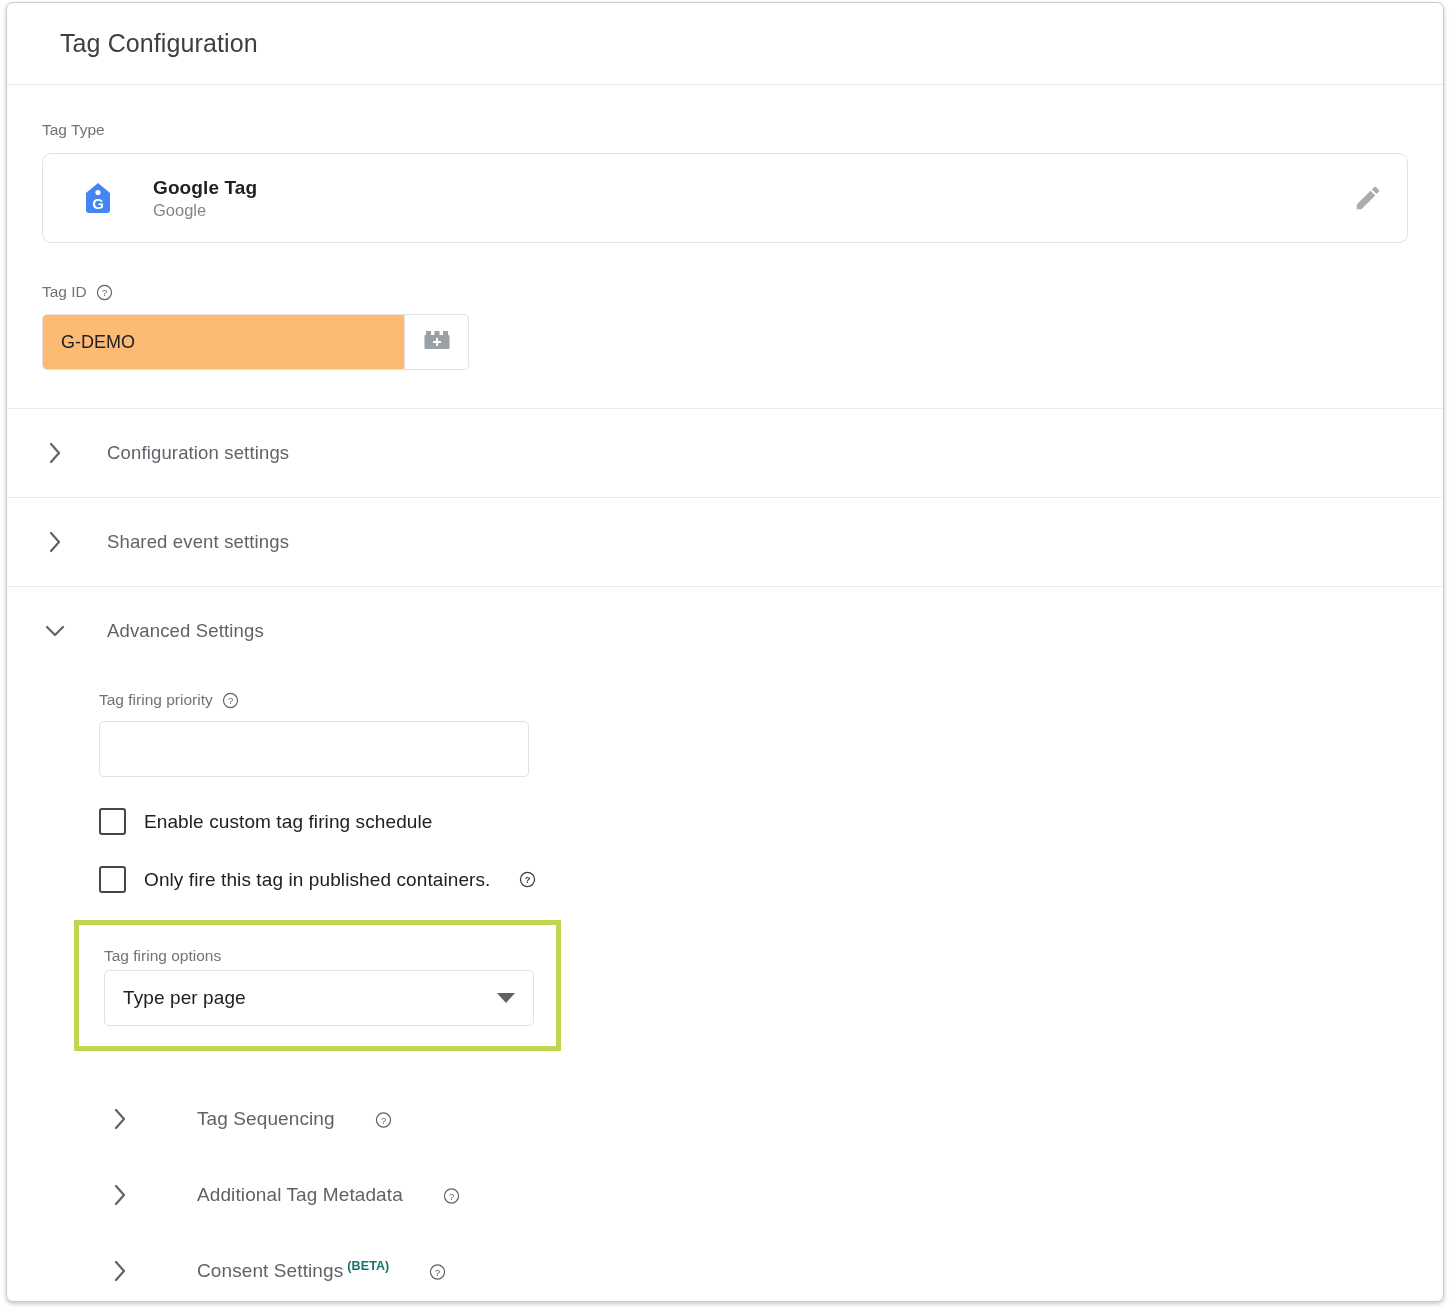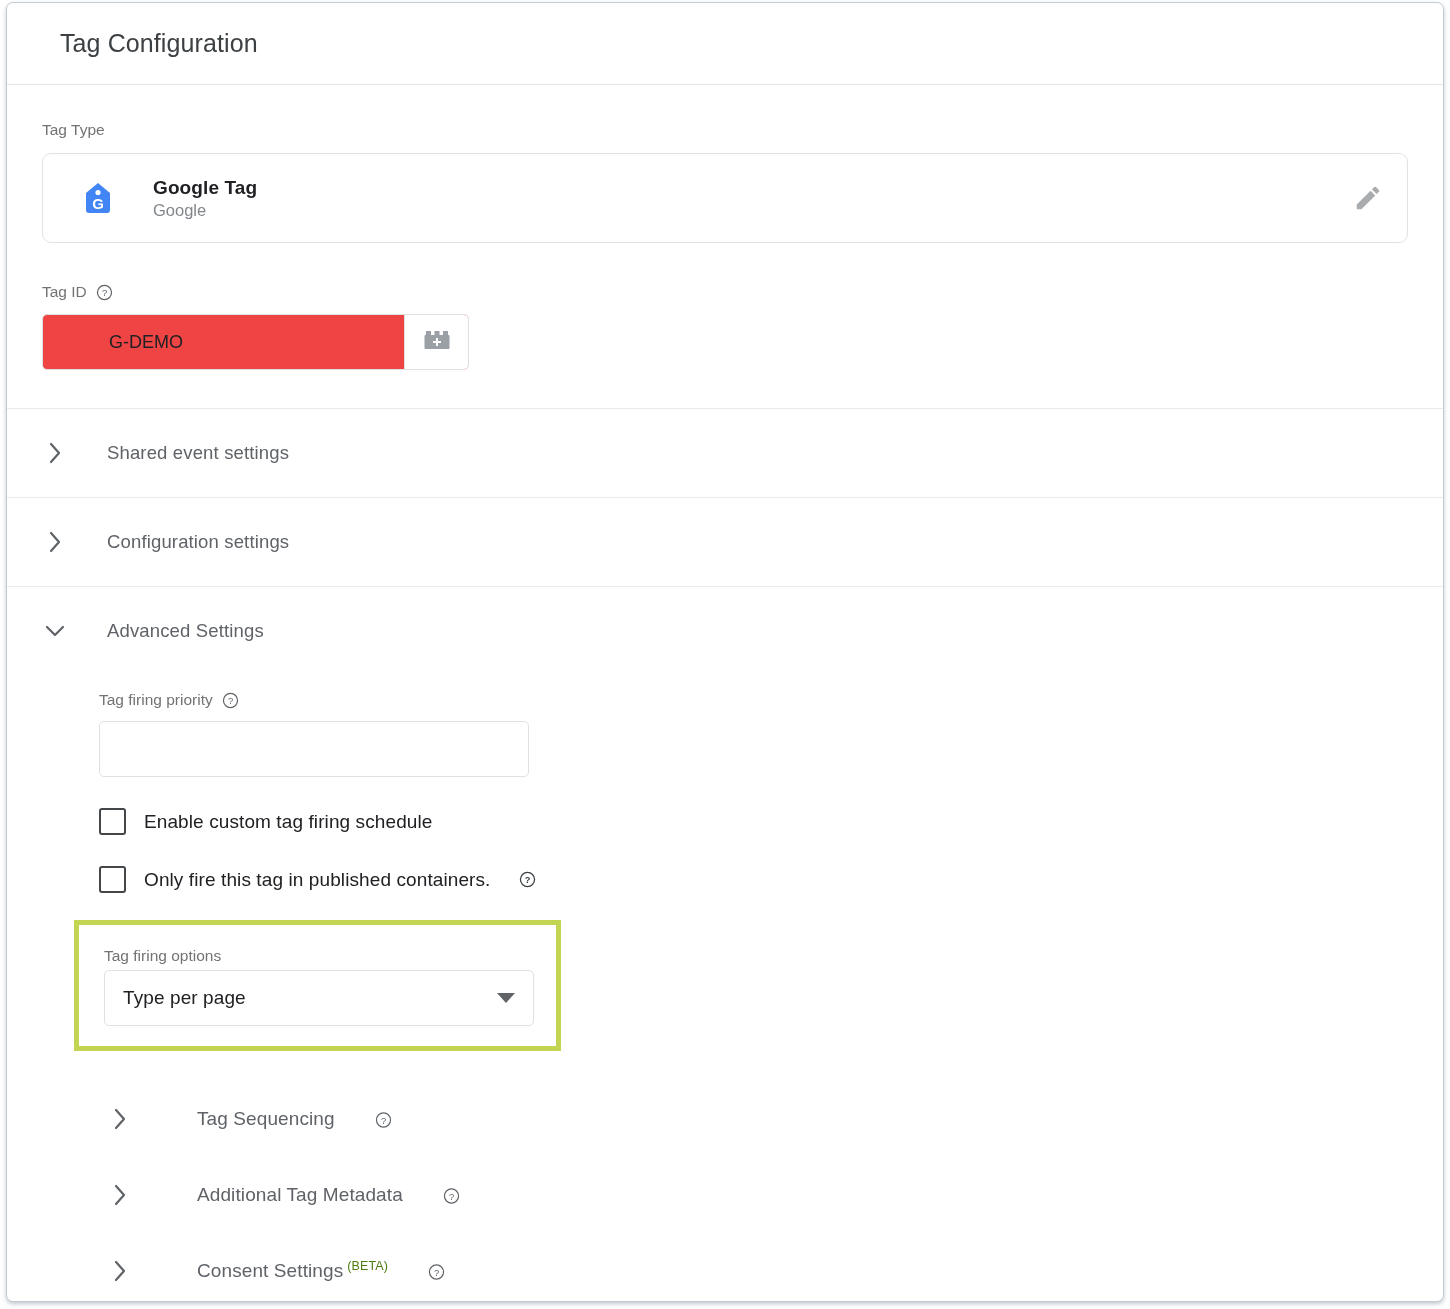--- a/index.html
+++ b/index.html
@@ -134,22 +134,21 @@
   .tagid-block { padding-top: 40px; padding-bottom: 38px; }
   .tagid-row {
     margin-top: 13px;
     display: flex;
     width: 427px;
     height: 56px;
     box-sizing: border-box;
     border: 1px solid #dfe1e3;
     border-radius: 5px;
     overflow: hidden;
-    background: #ef4444;
-    padding-left: 48px;
+    background: #fdba74;
   }
   .tagid-input {
     flex: 1 1 auto;
     border: 0;
     outline: none;
     padding: 0 18px;
     font-family: inherit;
     font-size: 18px;
     color: #202124;
     background: transparent;
@@ -290,23 +289,24 @@
     font-size: 19px;
     color: #5f6368;
     font-weight: 400;
     letter-spacing: 0.1px;
     display: flex;
     align-items: baseline;
     gap: 4px;
   }
   .beta-sup {
     font-size: 12.5px;
-    color: #4d7c0f;
+    color: #0f766e;
     position: relative;
     top: -7px;
+    font-weight: bold;
   }
   .subsect .help-icon { margin-left: 14px; position: relative; top: 1px; }
 </style>
 </head>
 <body>
 
 <div class="screen">
  <div class="frame">
 
   <div class="panel-header">
@@ -364,32 +364,32 @@
       </div>
     </div>
 
     <div class="sect">
       <div class="sect-head">
         <span class="chev">
           <svg width="15" height="24" viewBox="0 0 15 24" aria-hidden="true">
             <path d="M3 3 L11 12 L3 21" fill="none" stroke="#5f6368" stroke-width="2.2" stroke-linecap="round" stroke-linejoin="round"></path>
           </svg>
         </span>
-        <span class="sect-title">Shared event settings</span>
+        <span class="sect-title">Configuration settings</span>
       </div>
     </div>
 
     <div class="sect">
       <div class="sect-head">
         <span class="chev">
           <svg width="15" height="24" viewBox="0 0 15 24" aria-hidden="true">
             <path d="M3 3 L11 12 L3 21" fill="none" stroke="#5f6368" stroke-width="2.2" stroke-linecap="round" stroke-linejoin="round"></path>
           </svg>
         </span>
-        <span class="sect-title">Configuration settings</span>
+        <span class="sect-title">Shared event settings</span>
       </div>
     </div>
 
     <div class="sect">
       <div class="sect-head">
         <span class="chev">
           <svg width="22" height="16" viewBox="0 0 22 16" aria-hidden="true">
             <path d="M3 4 L11 12 L19 4" fill="none" stroke="#5f6368" stroke-width="2.2" stroke-linecap="round" stroke-linejoin="round"></path>
           </svg>
         </span>

